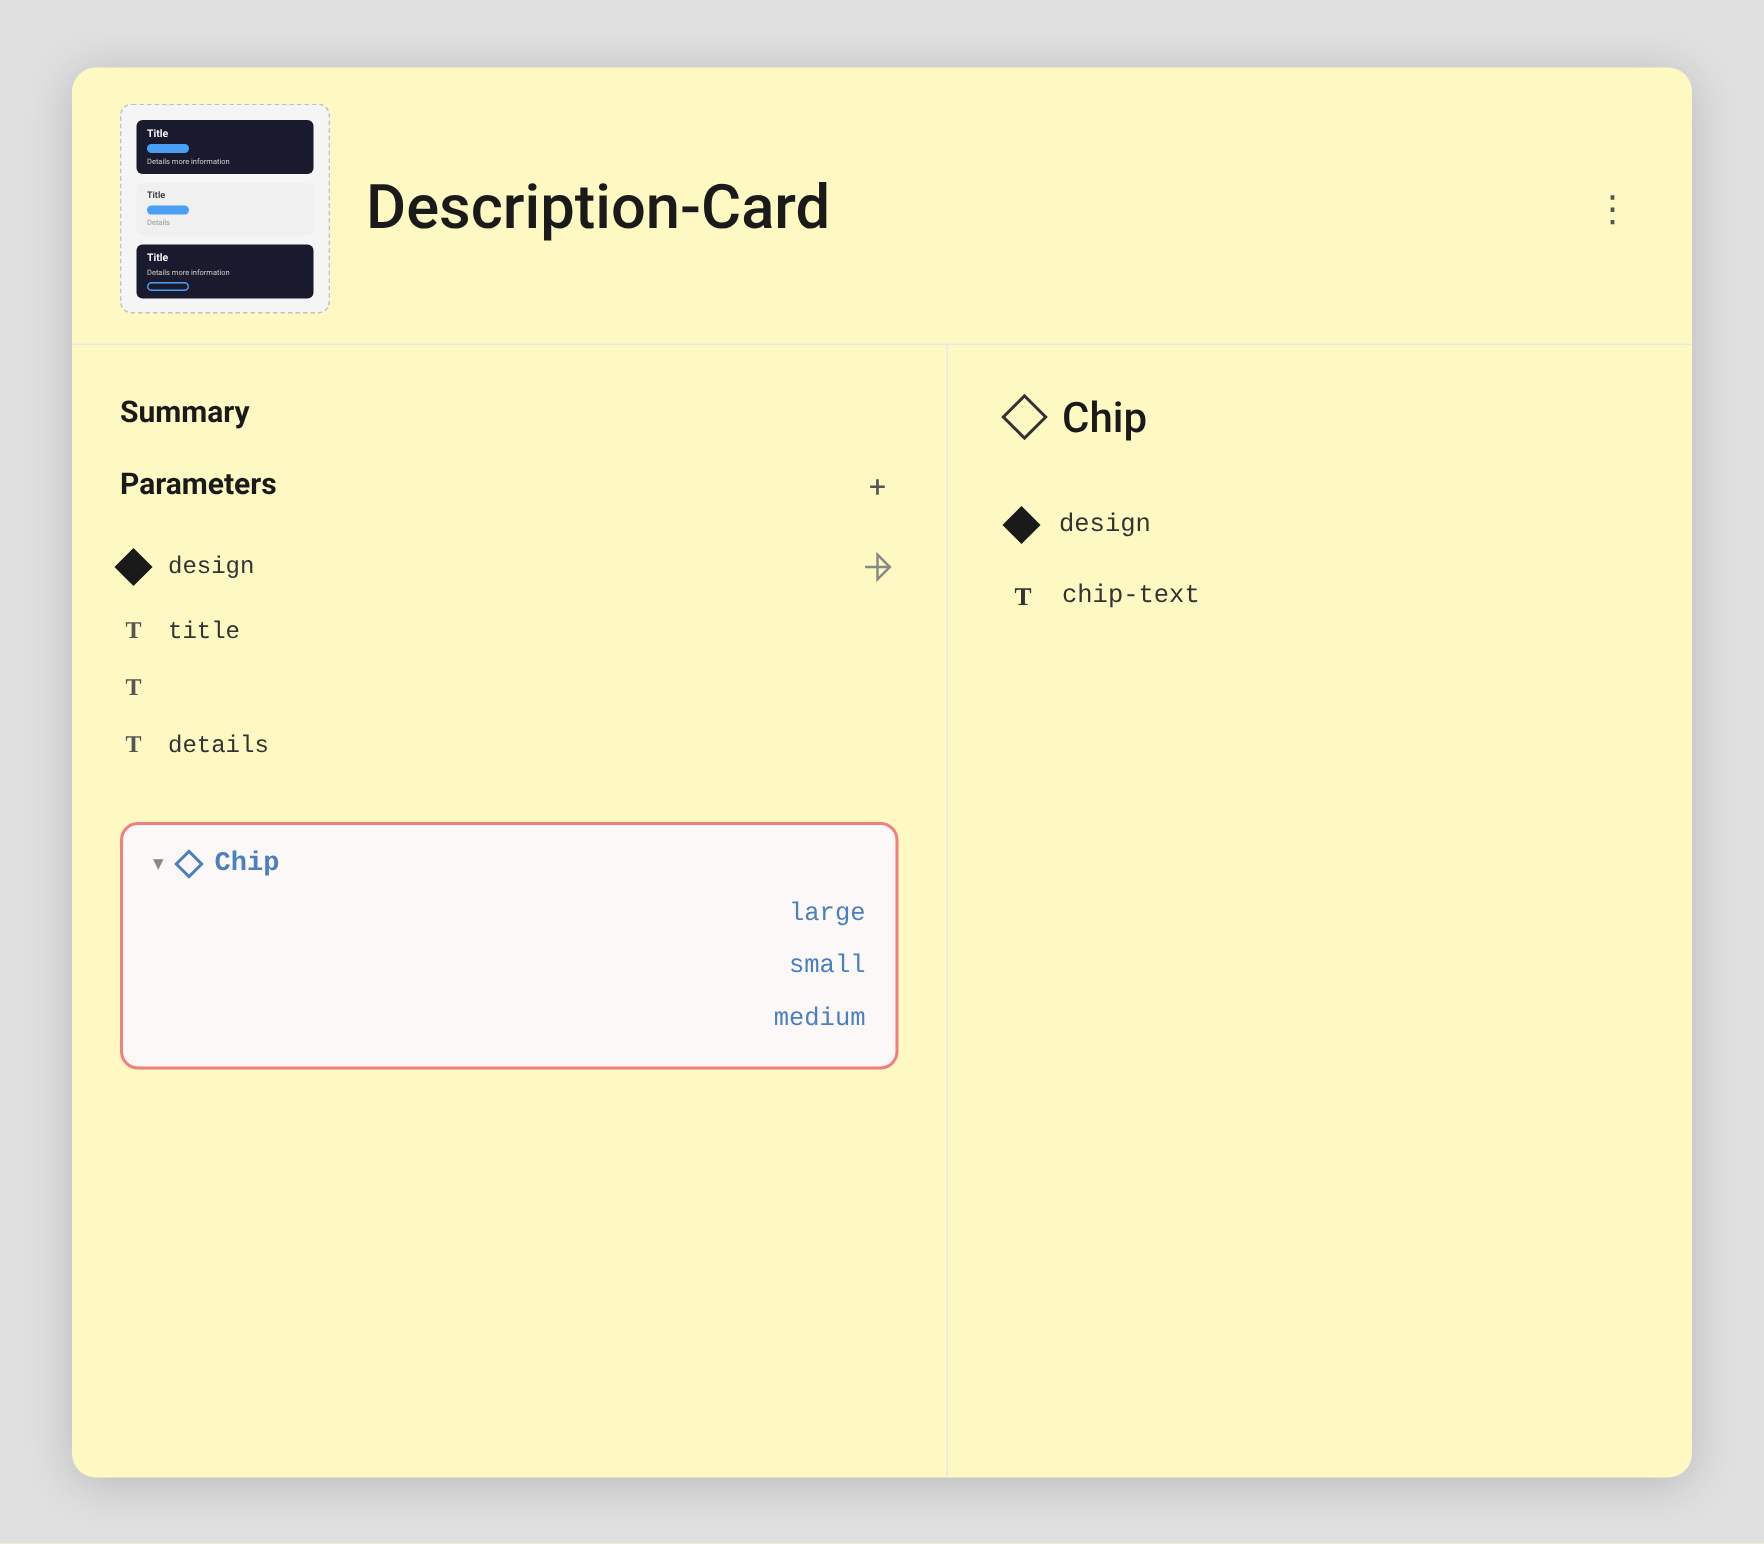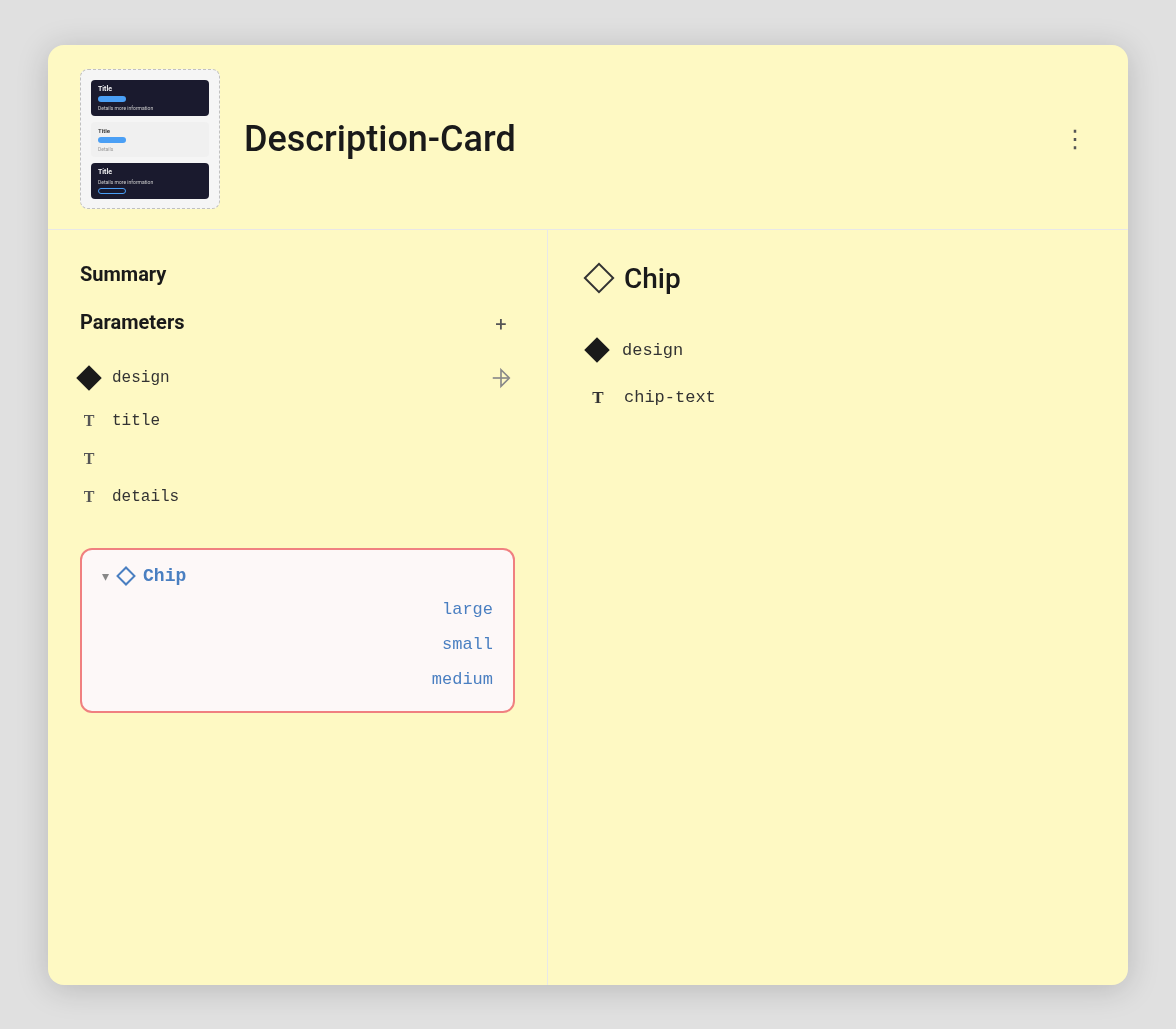--- a/index.html
+++ b/index.html
@@ -101,21 +101,21 @@
     .thumb-chip-outline {
       background: transparent;
       border: 1px solid #4a9ff5;
       border-radius: 3px;
       width: 28px;
       height: 6px;
       display: inline-block;
     }
 
     .header-title {
-      font-size: 36px;
+      font-size: 41px;
       font-weight: 500;
       color: #1a1a1a;
       flex: 1;
     }
 
     .header-more {
       font-size: 24px;
       color: #555;
       cursor: pointer;
       padding: 4px 8px;
@@ -127,21 +127,21 @@
     }
 
     
     .main-content {
       display: flex;
       flex: 1;
     }
 
     
     .left-panel {
-      width: 500px;
+      width: 584px;
       border-right: 1px solid #e8e8e8;
       padding: 32px 32px 32px 32px;
       flex-shrink: 0;
     }
 
     .section-title {
       font-size: 20px;
       font-weight: 700;
       color: #1a1a1a;
       margin-bottom: 24px;

